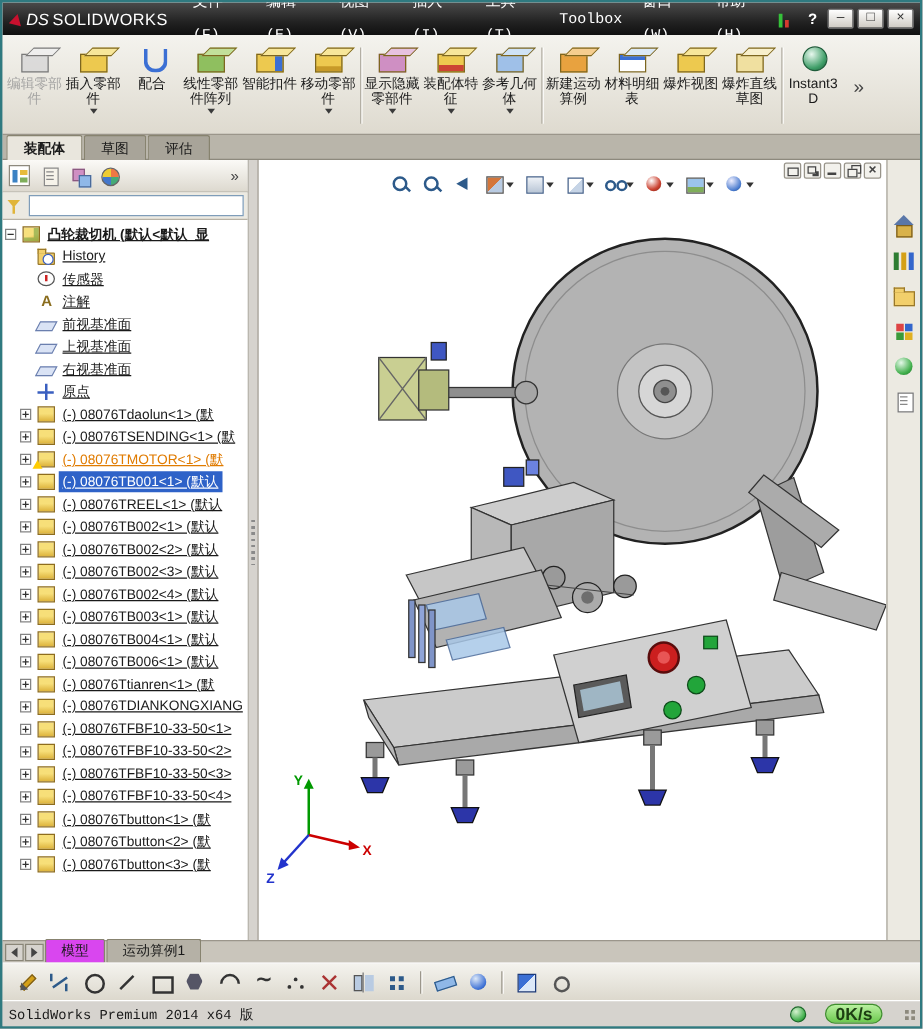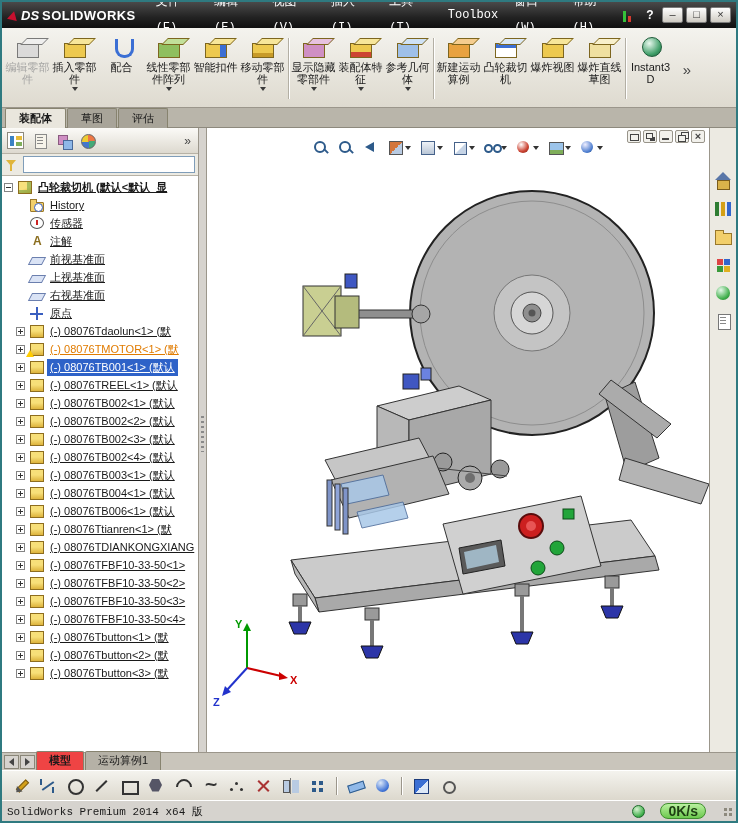--- a/index.html
+++ b/index.html
@@ -1,21 +1,21 @@
 <!DOCTYPE html>
 <html><head>
 <meta charset="utf-8">
 <style>
   * { box-sizing: border-box; margin: 0; padding: 0; cursor: default; }
   body { margin: 0; background: #888; font-family: "Liberation Sans","DejaVu Sans",sans-serif; }
   .app { position: relative; width: 738px; height: 823px; background: #d6d3ce; border: 2px solid #2f7a80; overflow: hidden; font-size: 11px; color: #1a1a1a; }
 
   
   .titlebar { position:absolute; left:0; top:0; right:0; height:26px; background:linear-gradient(#4a4a4a,#222 60%,#101010); display:flex; align-items:center; color:#fff; }
-  .logo { display:flex; align-items:center; gap:3px; padding:0 12px 0 6px; font-weight:bold; }
+  .logo { display:flex; align-items:center; gap:3px; padding:0 12px 0 6px; font-weight:normal; }
   .logo-mark { width:0; height:0; border-left:5px solid transparent; border-right:5px solid transparent; border-bottom:9px solid #c8102e; transform:rotate(14deg); }
   .logo-ds { font-style:italic; font-size:13px; }
   .logo-sw { font-size:13px; letter-spacing:.4px; }
   .menubar { display:flex; align-items:center; height:100%; }
   .menu-item { padding:0 8px; line-height:26px; font-size:12px;font-family:Liberation Mono, monospace; }
   .tb-right { margin-left:auto; display:flex; align-items:center; gap:3px; padding-right:5px; }
   .netmon { width:10px; height:13px; position:relative; margin-right:5px; }
   .netmon::before { content:''; position:absolute; left:0; bottom:0; width:3px; height:11px; background:#35c13a; }
   .netmon::after { content:''; position:absolute; left:5px; bottom:0; width:3px; height:6px; background:#d43a2f; }
   .helpbtn { width:18px; text-align:center; font-weight:bold; font-size:12px; }
@@ -149,21 +149,21 @@
   .tp-ball::before { content:''; position:absolute; left:2px; top:2px; width:14px; height:14px; border-radius:50%; background:radial-gradient(circle at 35% 30%,#e4f8e8,#3fae4a 65%,#1c6a2a); }
   .tp-props::before { content:''; position:absolute; left:4px; top:2px; width:11px; height:14px; background:#fff; border:1px solid #777; }
   .tp-props::after { content:''; position:absolute; left:6px; top:5px; width:6px; height:1px; background:#888; box-shadow:0 3px 0 #888,0 6px 0 #888; }
 
   
   .doctabs { position:absolute; left:0; top:750px; right:0; height:18px; background:#c9c5bb; border-top:1px solid #9b968b; display:flex; align-items:flex-end; padding-left:2px; }
   .tscroll { width:15px; height:14px; background:#d6d3ce; border:1px solid #8a8678; margin:0 1px 1px 0; position:relative; }
   .tscroll::before { content:''; position:absolute; left:4px; top:2px; border-top:4px solid transparent; border-bottom:4px solid transparent; border-right:5px solid #444; }
   .tscroll.r2::before { border-right:none; border-left:5px solid #444; }
   .dtab { padding:1px 12px 2px; background:#b5b1a6; border:1px solid #87836f; border-bottom:none; margin-right:1px; font-size:11px; border-radius:2px 2px 0 0; }
-  .dtab.active { background:#ef4444; font-weight:bold; }
+  .dtab.active { background:#d946ef; font-weight:normal; }
 
   
   .sketchbar { position:absolute; left:0; top:768px; right:0; height:30px; background:linear-gradient(#f4f3ee,#dcd8cd); border-top:1px solid #fff; display:flex; align-items:center; gap:9px; padding:0 10px; }
   .si { width:18px; height:18px; position:relative; display:inline-block; }
   .si-sep { width:2px; height:18px; border-left:1px solid #9b968b; border-right:1px solid #fff; }
   .si-sketch::before { content:''; position:absolute; left:8px; top:2px; width:3px; height:12px; background:#d4a017; border:1px solid #7a5c1c; transform:rotate(45deg); }
   .si-sketch::after { content:''; position:absolute; left:2px; top:11px; border-left:4px solid transparent; border-right:4px solid transparent; border-bottom:5px solid #555; transform:rotate(-135deg); }
   .si-dim::before { content:''; position:absolute; left:2px; top:8px; width:14px; height:2px; background:#2d5a8a; transform:rotate(-35deg); }
   .si-dim::after { content:''; position:absolute; left:1px; top:2px; width:2px; height:6px; background:#2d5a8a; box-shadow:12px 8px 0 #2d5a8a; }
   .si-circle::before { content:''; position:absolute; left:2px; top:2px; width:12px; height:12px; border:2px solid #333; border-radius:50%; }
@@ -289,21 +289,21 @@
       </div>
 
       <div class="rbtn">
         <span class="ricon ic-motion"></span>
         <span class="rlabel">新建运动算例</span>
 
       </div>
 
       <div class="rbtn">
         <span class="ricon ic-bom"></span>
-        <span class="rlabel">凸轮裁切机</span>
+        <span class="rlabel">材料明细表</span>
 
       </div>
 
       <div class="rbtn">
         <span class="ricon ic-explode"></span>
         <span class="rlabel">爆炸视图</span>
 
       </div>
 
       <div class="rbtn group-end">
@@ -399,20 +399,25 @@
             <span class="tico ico-origin"></span>
             <span class="tlabel">原点</span>
           </div>
 
           <div class="trow child exp">
             <span class="expander"></span>
             <span class="tico ico-part"></span>
             <span class="tlabel">(-) 08076Tdaolun&lt;1&gt; (默</span>
           </div>
 
+          <div class="trow child exp">
+            <span class="expander"></span>
+            <span class="tico ico-part"></span>
+            <span class="tlabel">(-) 08076TSENDING&lt;1&gt; (默</span>
+          </div>
 
           <div class="trow child exp warn">
             <span class="expander"></span>
             <span class="tico ico-part"></span>
             <span class="tlabel">(-) 08076TMOTOR&lt;1&gt; (默</span>
           </div>
 
           <div class="trow child exp selected">
             <span class="expander"></span>
             <span class="tico ico-part"></span>

